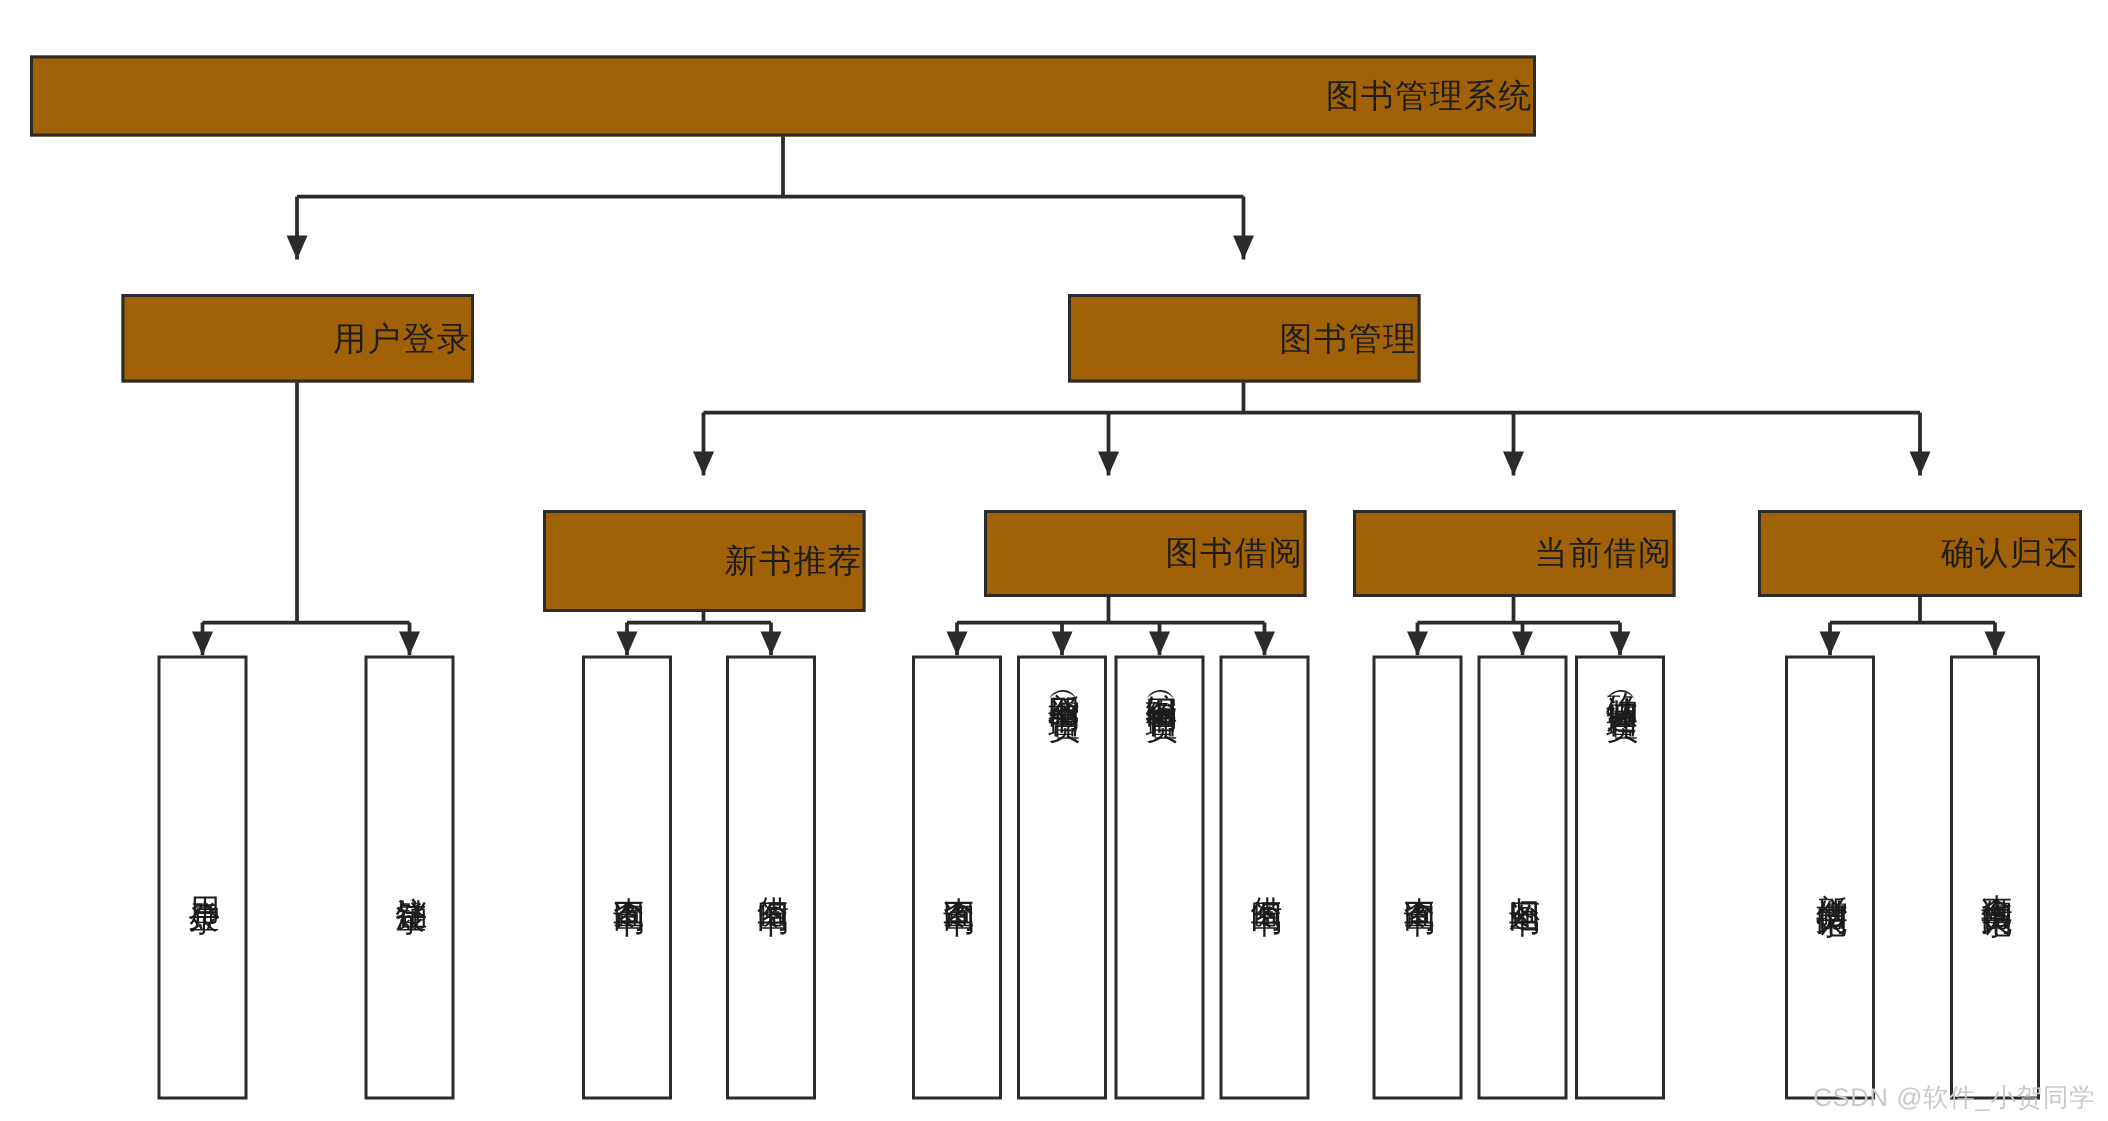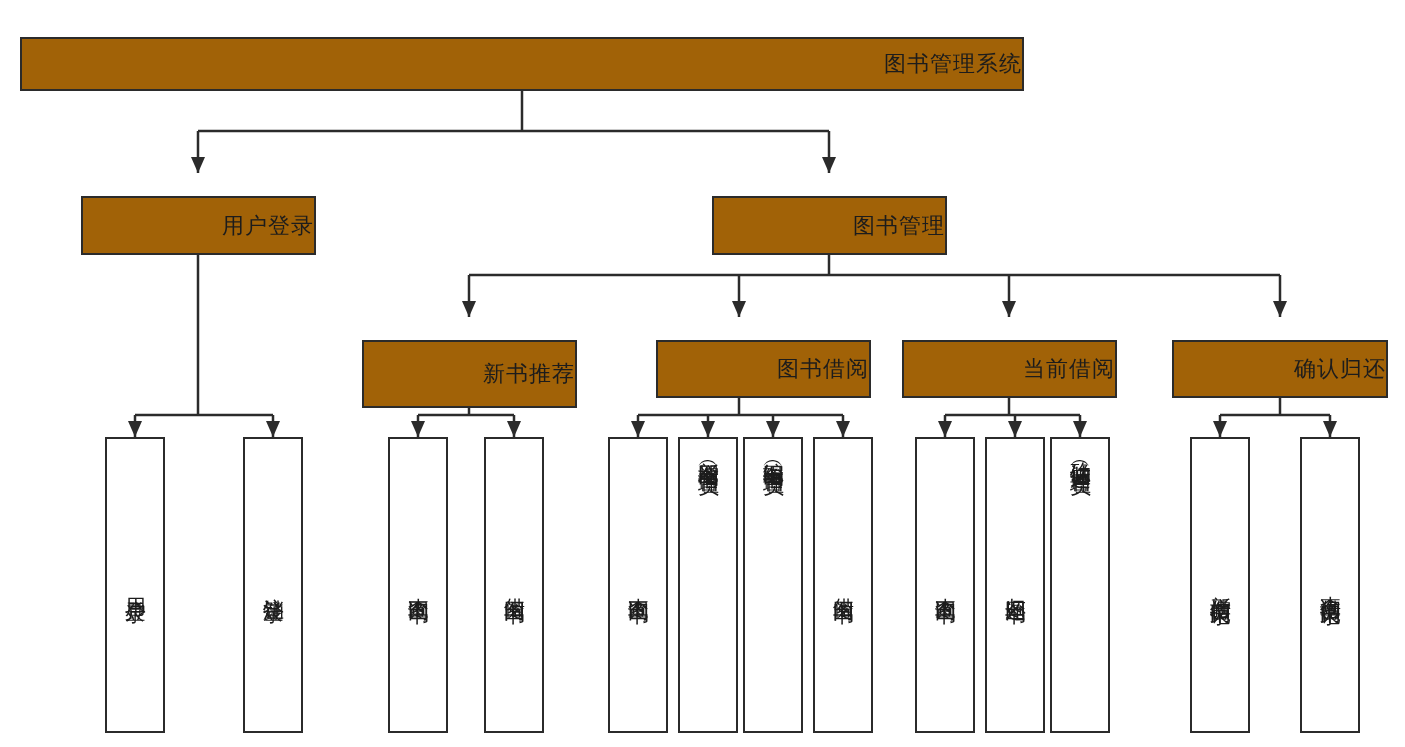--- a/index.html
+++ b/index.html
@@ -176,13 +176,14 @@
       <div class="leaf" style="left: 1050px; top: 437px; width: 60px; height: 296px;">
         <span class="vtext">确认归还（管理员）</span>
       </div>
       <div class="leaf center" style="left: 1190px; top: 437px; width: 60px; height: 296px;">
         <span class="vtext">新增借阅记录</span>
       </div>
       <div class="leaf center" style="left: 1300px; top: 437px; width: 60px; height: 296px;">
         <span class="vtext">查询借阅记录</span>
       </div>
     </div>
+  <div id="watermark">CSDN @软件_小贺同学</div>
 </div>
 
 </body></html>

